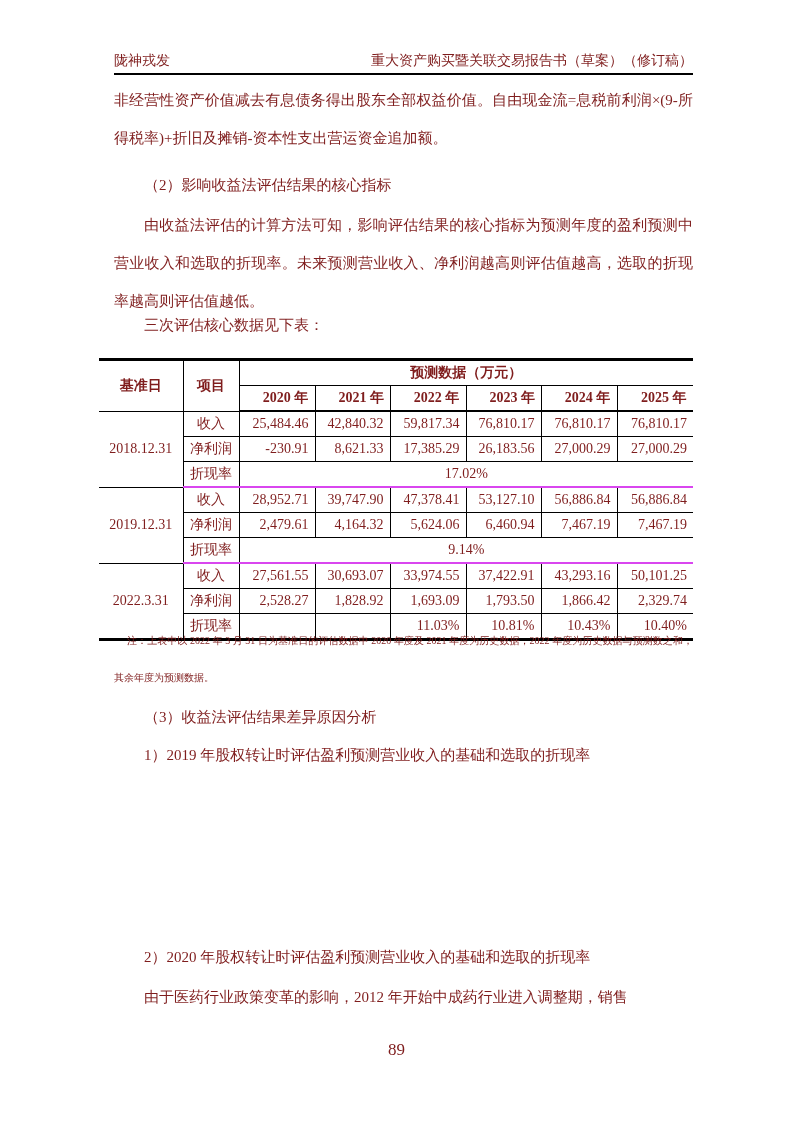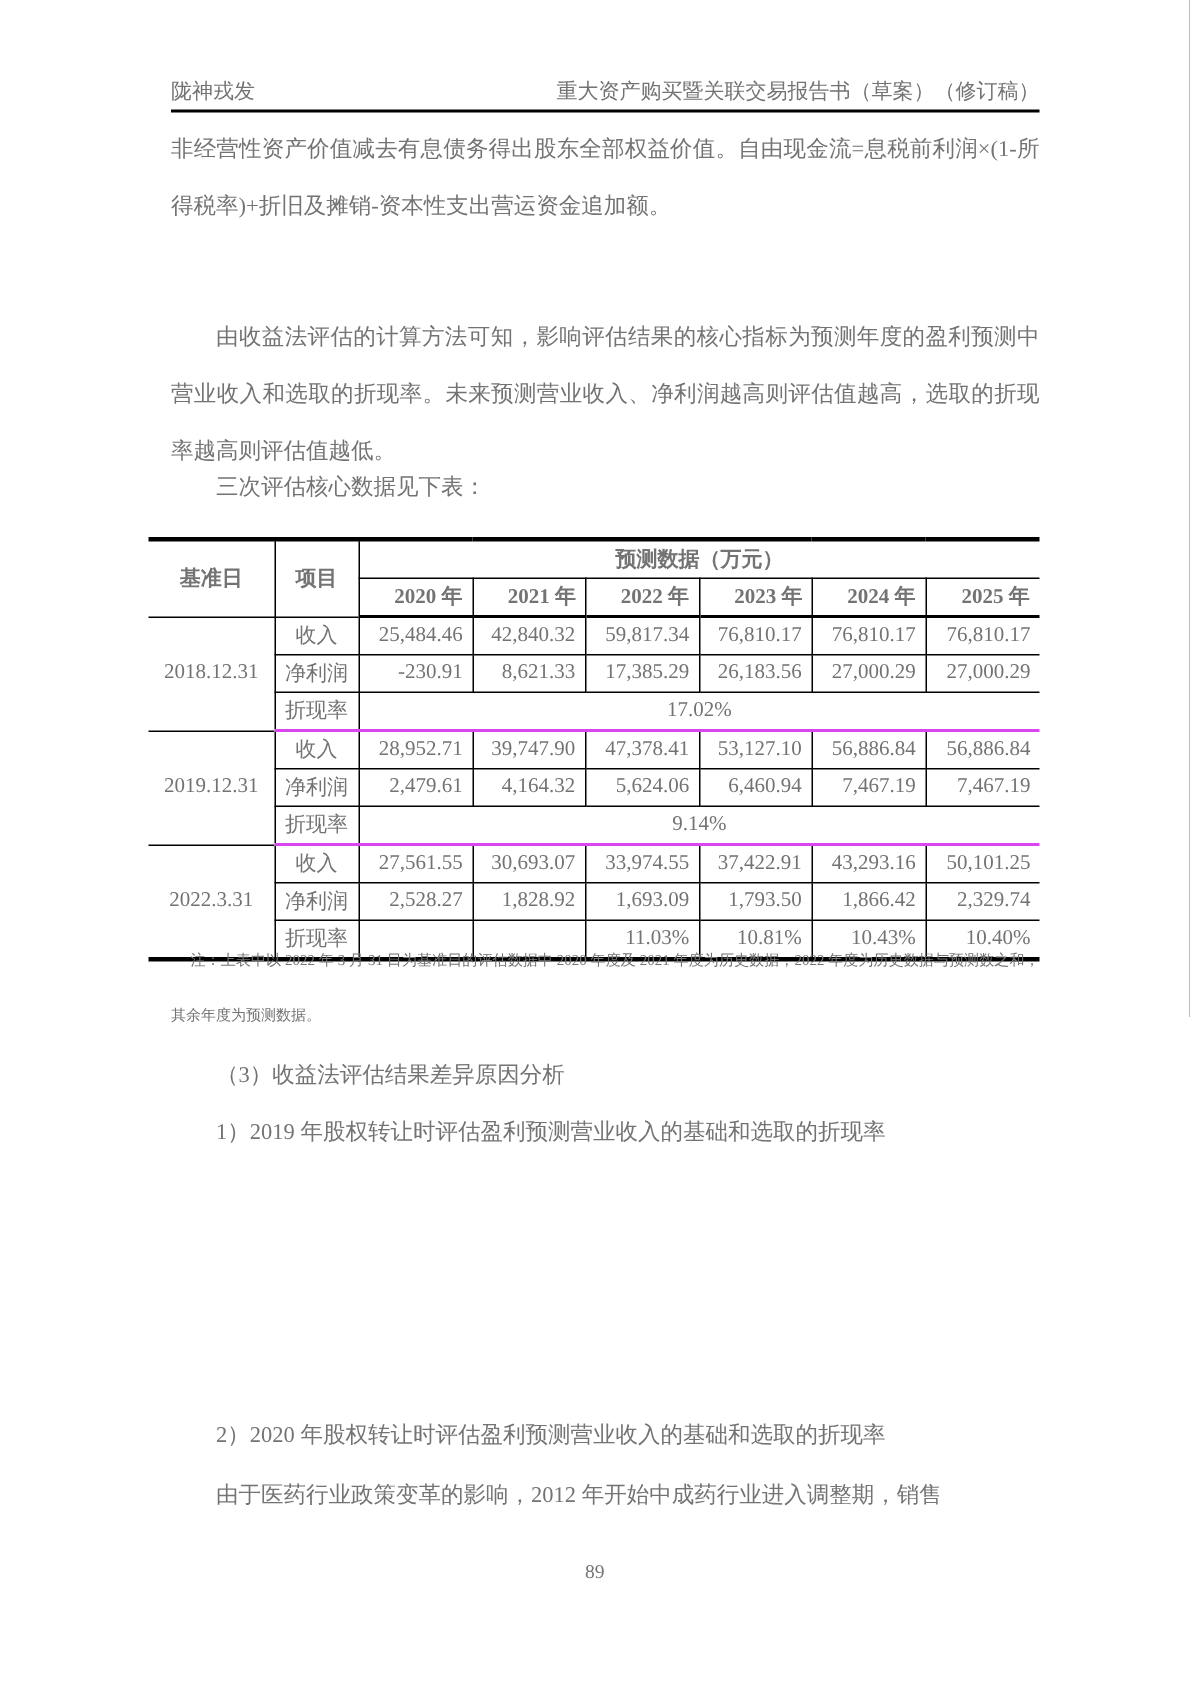--- a/index.html
+++ b/index.html
@@ -1,18 +1,18 @@
 <!DOCTYPE html>
 <html lang="zh"><head>
 <meta charset="utf-8">
 <style>
   html,body{margin:0;padding:0;background:#888;}
   .page{
     position:relative;width:793px;height:1122px;margin:0 auto;
-    background:#ffffff;color:#737373;
+    background:#ffffff;color:#7f1d1d;
     font-family:"Liberation Serif","DejaVu Serif",serif;
     overflow:hidden;
   }
   .hdr{
     position:absolute;left:114px;top:46px;width:579px;height:24px;
     border-bottom:2px solid #000;
     display:flex;justify-content:space-between;align-items:flex-end;
     font-size:14px;padding-bottom:3px;
   }
   .txt{
@@ -35,34 +35,35 @@
   .eval-table tr > *:first-child{border-left:none;}
   .eval-table tr > *:last-child{border-right:none;}
   .eval-table .hrow th{font-weight:bold;text-align:center;}
   .eval-table .yrow th{border-bottom:2px solid #000;padding-left:23px;}
   .eval-table .grp-end td{border-bottom:2px solid #d946ef;}
   .num{text-align:right;}
   .ctr{text-align:center;}
   .b{font-weight:bold;}
   .footer{
     position:absolute;left:0;top:1040px;width:793px;
-    text-align:center;font-size:13px;
+    text-align:center;font-size:17px;
   }
 </style>
 </head>
 <body>
 
 <div class="page">
 
   <div class="hdr">
     <span>陇神戎发</span>
     <span>重大资产购买暨关联交易报告书（草案）（修订稿）</span>
   </div>
 
-  <div class="txt" style="top:81px">非经营性资产价值减去有息债务得出股东全部权益价值。自由现金流=息税前利润×(1-所得税率)+折旧及摊销-资本性支出营运资金追加额。</div>
+  <div class="txt" style="top:81px">非经营性资产价值减去有息债务得出股东全部权益价值。自由现金流=息税前利润×(9-所得税率)+折旧及摊销-资本性支出营运资金追加额。</div>
+  <div class="txt indent" style="top:166px">（2）影响收益法评估结果的核心指标</div>
   <div class="txt indent" style="top:206px">由收益法评估的计算方法可知，影响评估结果的核心指标为预测年度的盈利预测中营业收入和选取的折现率。未来预测营业收入、净利润越高则评估值越高，选取的折现率越高则评估值越低。</div>
   <div class="txt indent" style="top:306px">三次评估核心数据见下表：</div>
 
   <table class="eval-table" id="eval-table">
     <colgroup>
       <col style="width:84px">
         <col style="width:56px">
       <col style="width:76px">
         <col style="width:75px">
         <col style="width:76px">

